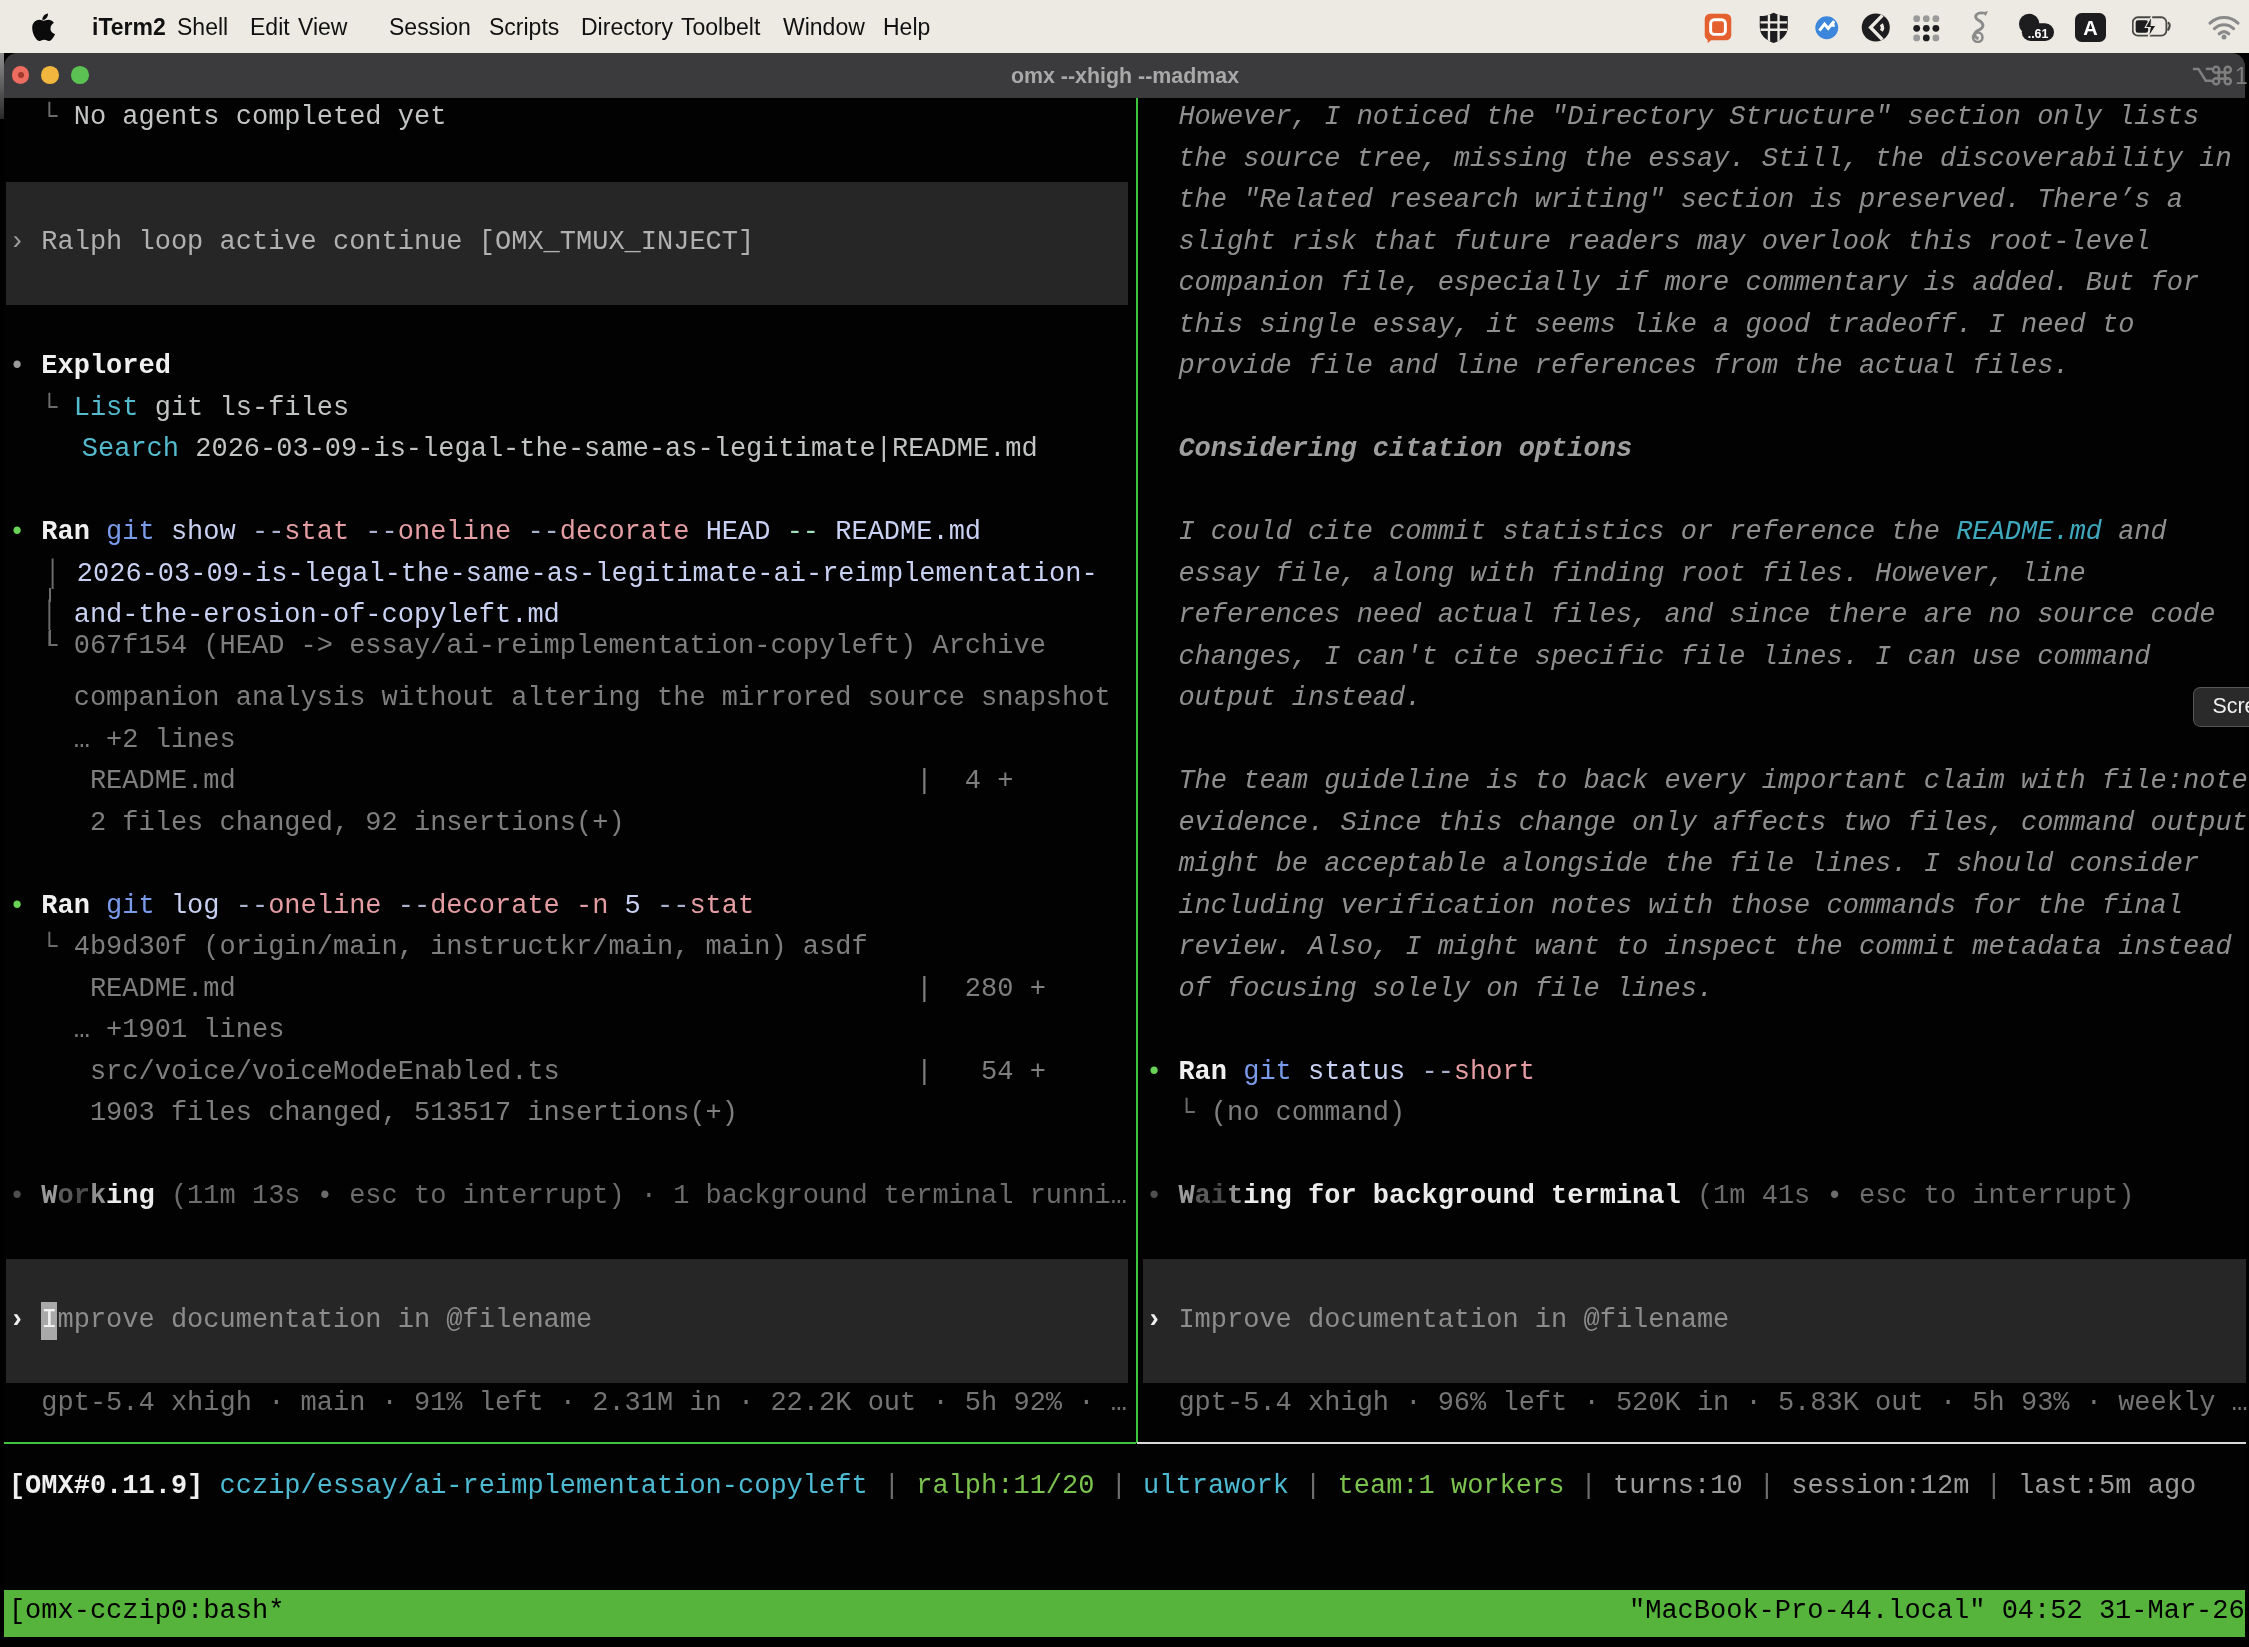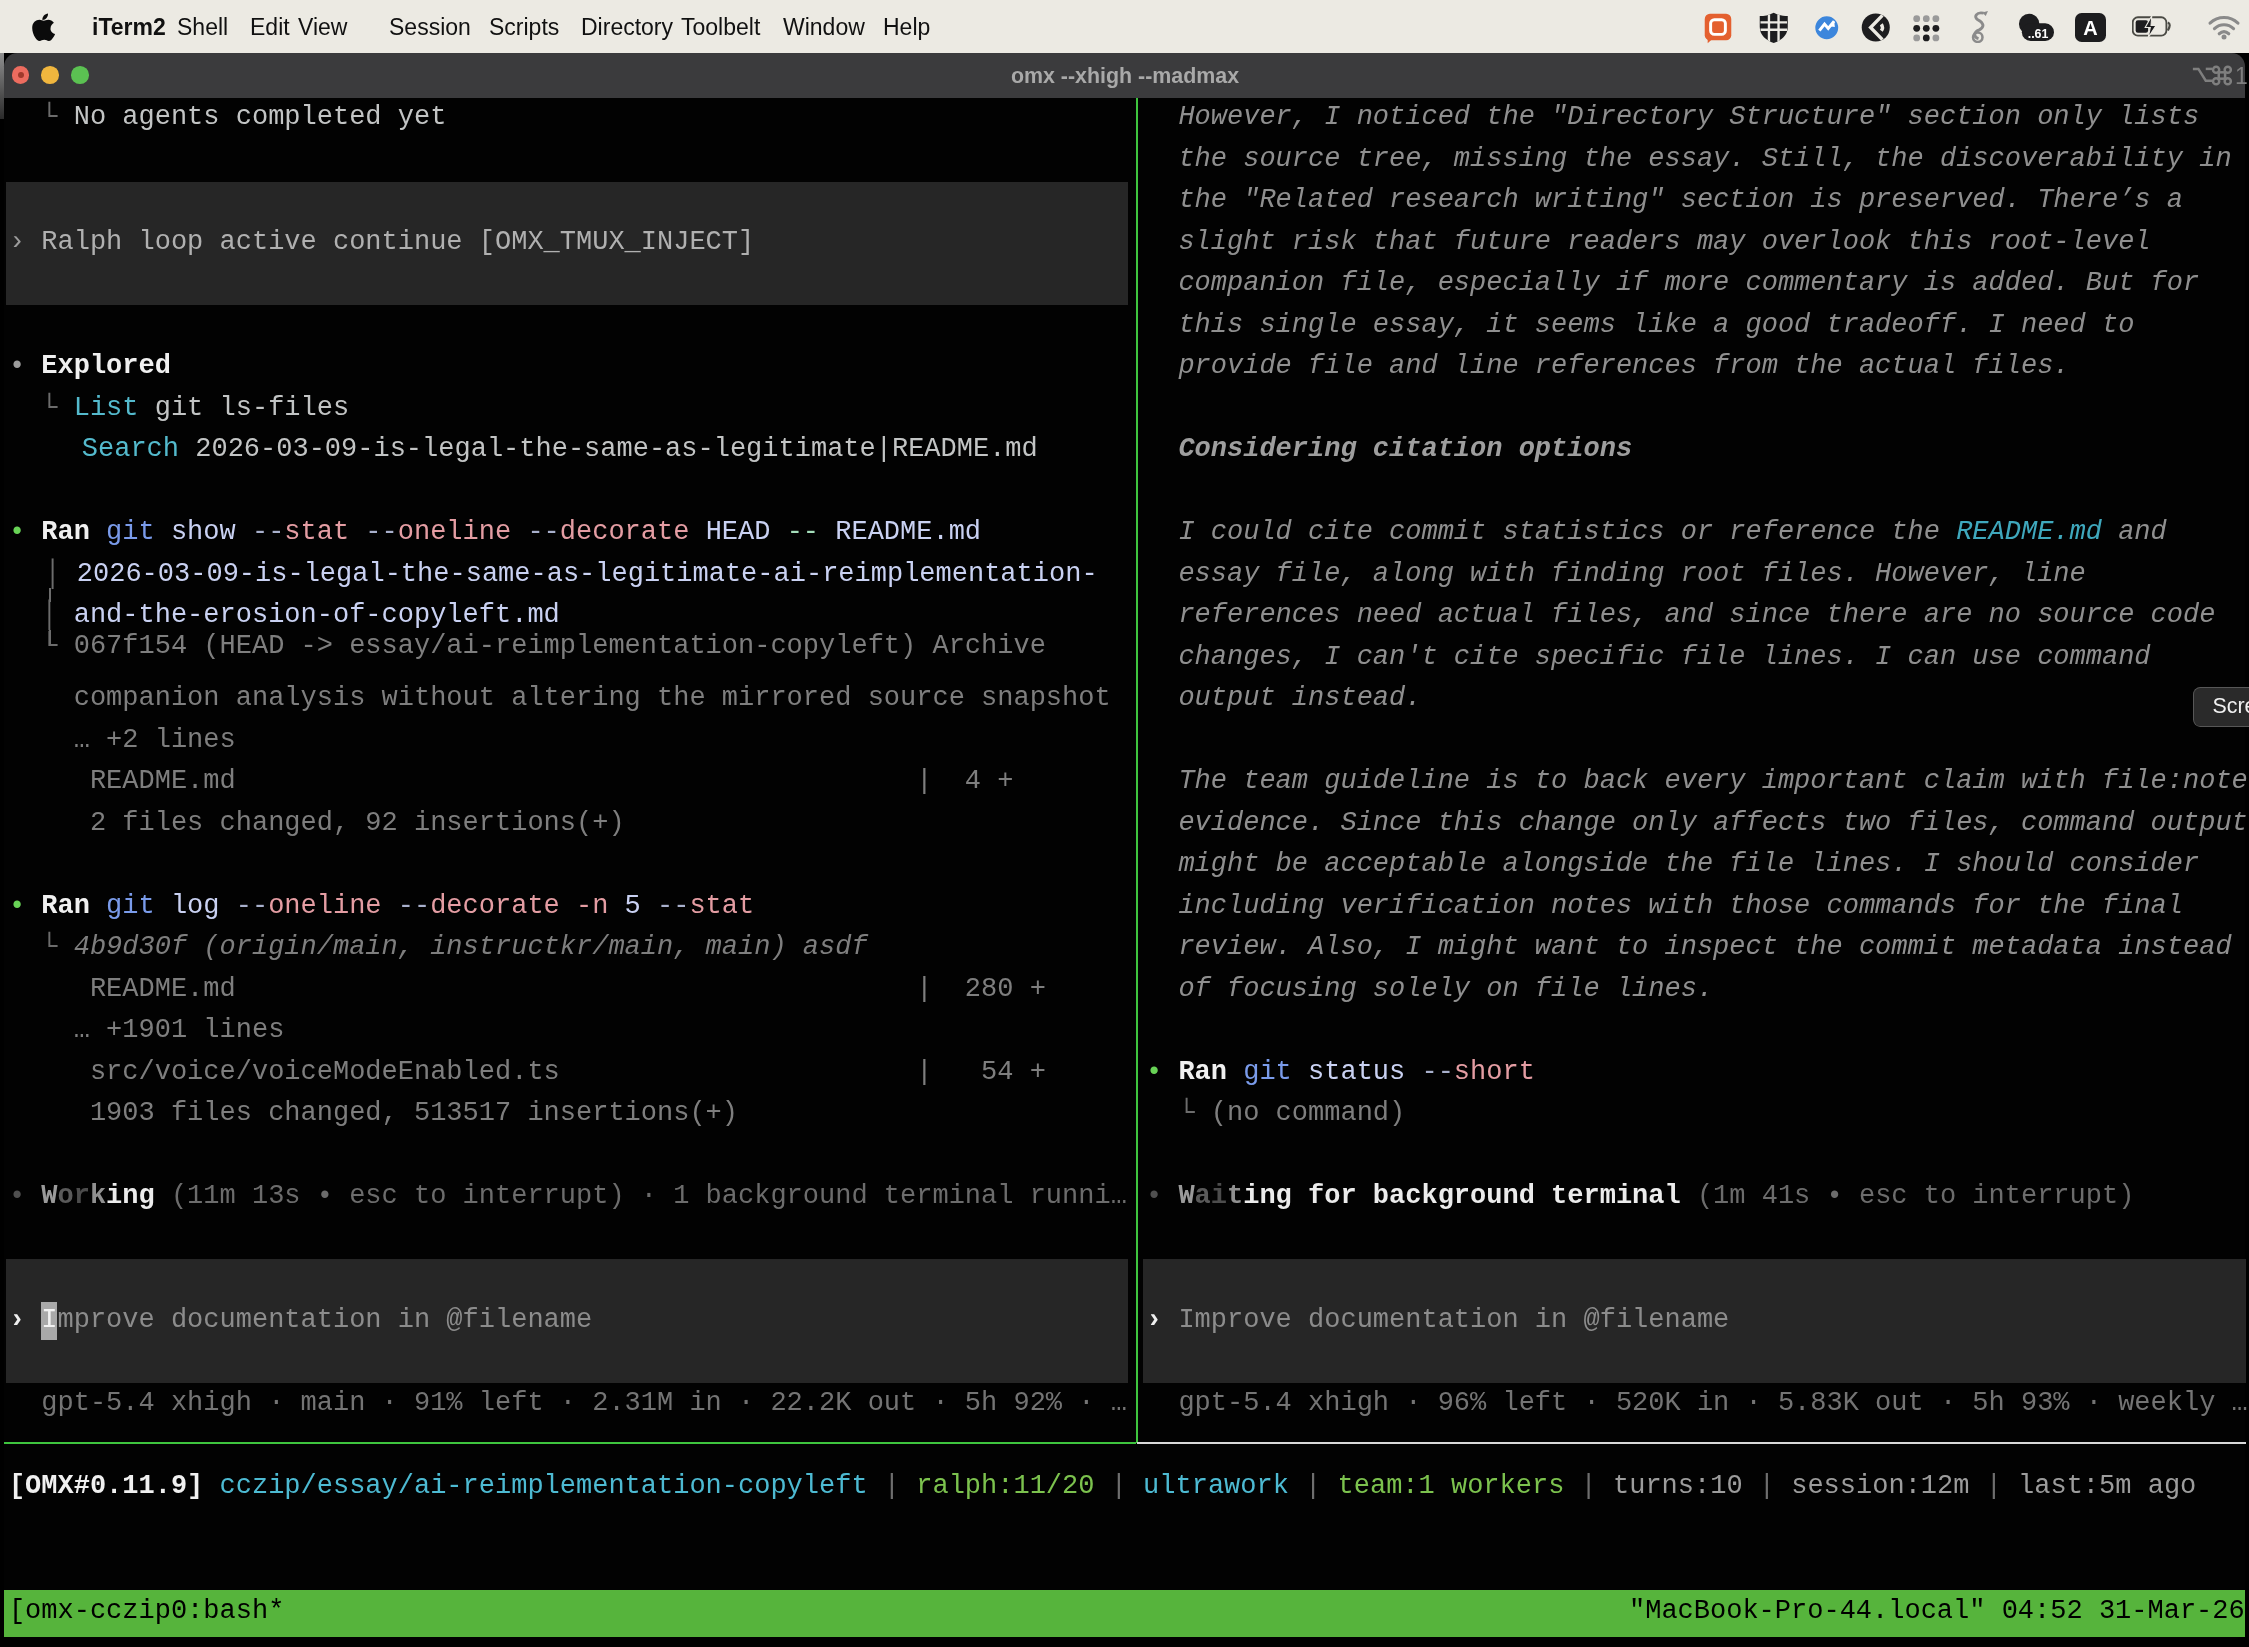--- a/index.html
+++ b/index.html
@@ -145,21 +145,21 @@
 <div class="ln" style="left:17px;top:429px;">    <span class="cy">Search</span><span class="g1"> 2026-03-09-is-legal-the-same-as-legitimate|README.md</span></div>
 <div class="ln" style="left:8.9px;top:512px;"><span class="gb">• </span><span class="wt">Ran</span> <span class="bl">git</span> <span class="lv">show</span> <span class="pd">--</span><span class="pk">stat</span> <span class="pd">--</span><span class="pk">oneline</span> <span class="pd">--</span><span class="pk">decorate</span> <span class="lv">HEAD</span> <span class="mg">--</span> <span class="lv">README.md</span></div>
 <div class="ln" style="left:12px;top:554px;">  <span class="g3">│ </span><span class="lv">2026-03-09-is-legal-the-same-as-legitimate-ai-reimplementation-</span></div>
 <div class="ln" style="left:8.9px;top:595px;">  <span class="g3">│ </span><span class="lv">and-the-erosion-of-copyleft.md</span></div>
 <div class="ln" style="left:8.9px;top:626px;text-align:right;">  <span class="g3">└ </span><span class="g2">067f154 (HEAD -&gt; essay/ai-reimplementation-copyleft) Archive</span></div>
 <div class="ln" style="left:8.9px;top:678px;">    <span class="g2">companion analysis without altering the mirrored source snapshot</span></div>
 <div class="ln" style="left:8.9px;top:720px;">    <span class="g2">… +2 lines</span></div>
 <div class="ln" style="left:8.9px;top:761px;">     <span class="g2">README.md                                          |  4 +</span></div>
 <div class="ln" style="left:8.9px;top:803px;">     <span class="g2">2 files changed, 92 insertions(+)</span></div>
 <div class="ln" style="left:8.9px;top:886px;"><span class="gb">• </span><span class="wt">Ran</span> <span class="bl">git</span> <span class="lv">log</span> <span class="pd">--</span><span class="pk">oneline</span> <span class="pd">--</span><span class="pk">decorate</span> <span class="pk">-n</span> <span class="lv">5</span> <span class="pd">--</span><span class="pk">stat</span></div>
-<div class="ln" style="left:8.9px;top:927px;font-style:italic;">  <span class="g3">└ </span><span class="g2">4b9d30f (origin/main, instructkr/main, main) asdf</span></div>
+<div class="ln" style="left:8.9px;top:927px;">  <span class="g3">└ </span><span class="g2">4b9d30f (origin/main, instructkr/main, main) asdf</span></div>
 <div class="ln" style="left:8.9px;top:969px;">     <span class="g2">README.md                                          |  280 +</span></div>
 <div class="ln" style="left:8.9px;top:1010px;">    <span class="g2">… +1901 lines</span></div>
 <div class="ln" style="left:8.9px;top:1052px;">     <span class="g2">src/voice/voiceModeEnabled.ts                      |   54 +</span></div>
 <div class="ln" style="left:8.9px;top:1093px;">     <span class="g2">1903 files changed, 513517 insertions(+)</span></div>
 <div class="ln" style="left:8.9px;top:1176px;text-align:center;"><span class="bd">• </span><span class="x1">W</span><span class="x2">o</span><span class="x3">r</span><span class="x4">k</span><span class="x5">ing</span><span class="g3"> (11m 13s • esc to interrupt) · 1 background terminal runni…</span></div>
 <div class="ln" style="left:8.9px;top:1300px;"><span class="ar">› </span><span class="ci">I</span><span class="pr">mprove documentation in @filename</span></div>
 <div class="ln" style="left:8.9px;top:1383px;">  <span class="dim">gpt-5.4 xhigh · main · 91% left · 2.31M in · 22.2K out · 5h 92% · …</span></div>
 <div class="ln" style="left:1146px;top:97px;">  <span class="it">However, I noticed the "Directory Structure" section only lists</span></div>
 <div class="ln" style="left:1146px;top:139px;">  <span class="it">the source tree, missing the essay. Still, the discoverability in</span></div>
 <div class="ln" style="left:1146px;top:180px;">  <span class="it">the "Related research writing" section is preserved. There’s a</span></div>

